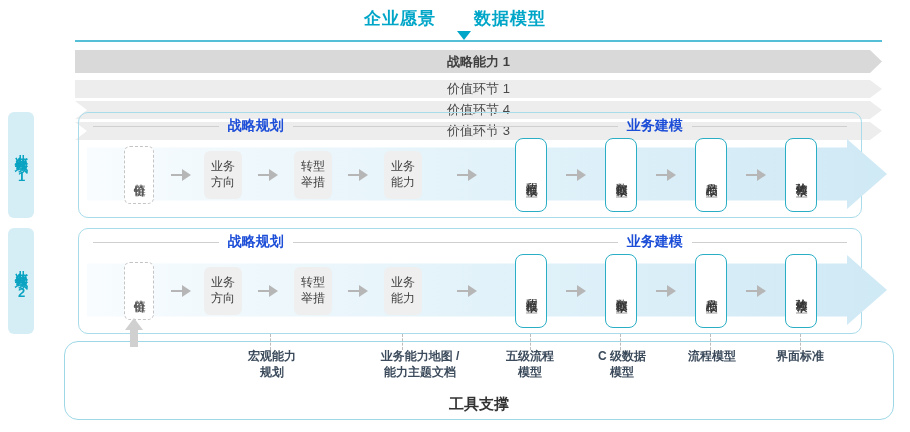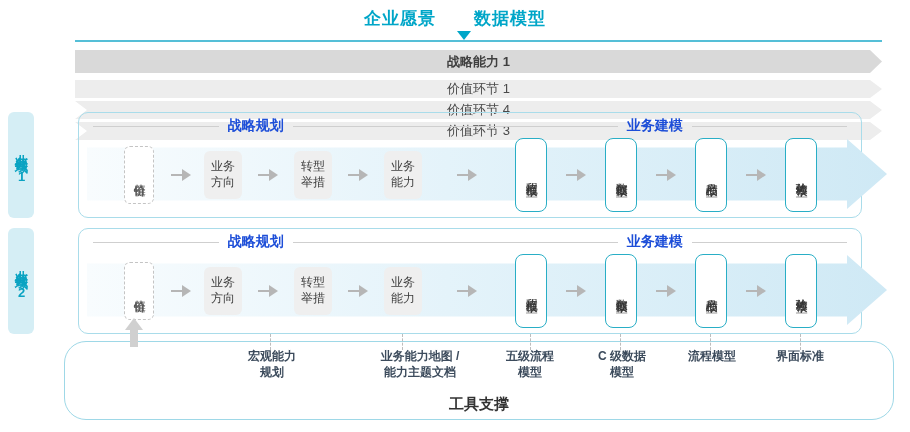--- a/index.html
+++ b/index.html
@@ -72,21 +72,21 @@
                       border-left:9px solid transparent; border-right:9px solid transparent;
                       border-bottom:12px solid #d0d0d0; }
   .up-arrow::after  { content:""; position:absolute; left:5px; top:11px; width:8px; height:18px; background:#d0d0d0; }
 
   .ann { position:absolute; top:348px; transform:translateX(-50%); text-align:center;
          font-size:12px; font-weight:700; color:#3c4b5c; white-space:pre-line;
          line-height:1.35; z-index:3; }
 
   
   .toolbox { position:absolute; left:64px; top:341px; width:830px; height:79px;
-             border:1px solid #9ed8e7; border-radius:22px; z-index:1; }
+             border:1px solid #9ed8e7; border-radius:14px; z-index:1; }
   .toolbox-title { position:absolute; bottom:5px; left:0; width:100%; text-align:center;
                    font-size:15px; font-weight:700; color:#333; }
 </style>
 </head>
 <body>
 
 <div class="stage">
 
   <div class="heading">
     <span>企业愿景</span><span>数据模型</span>

